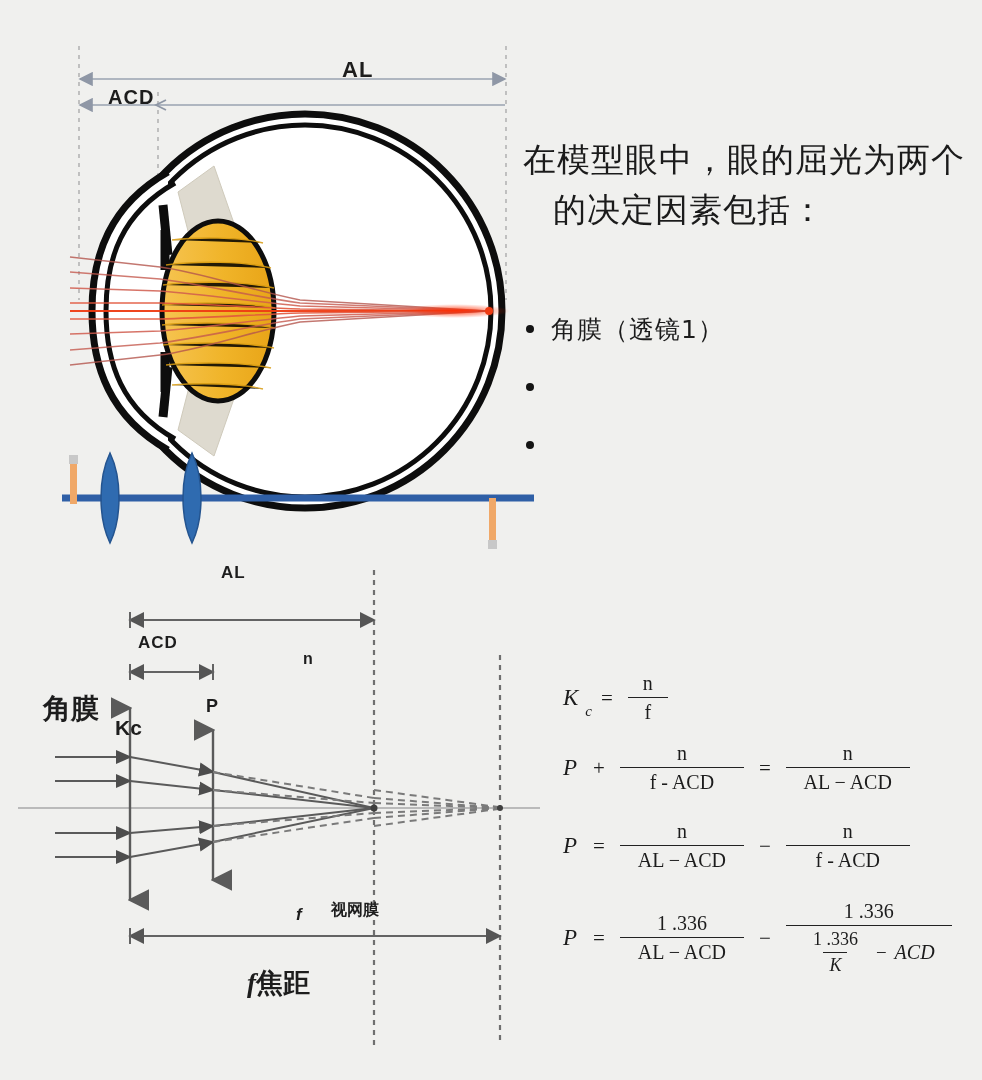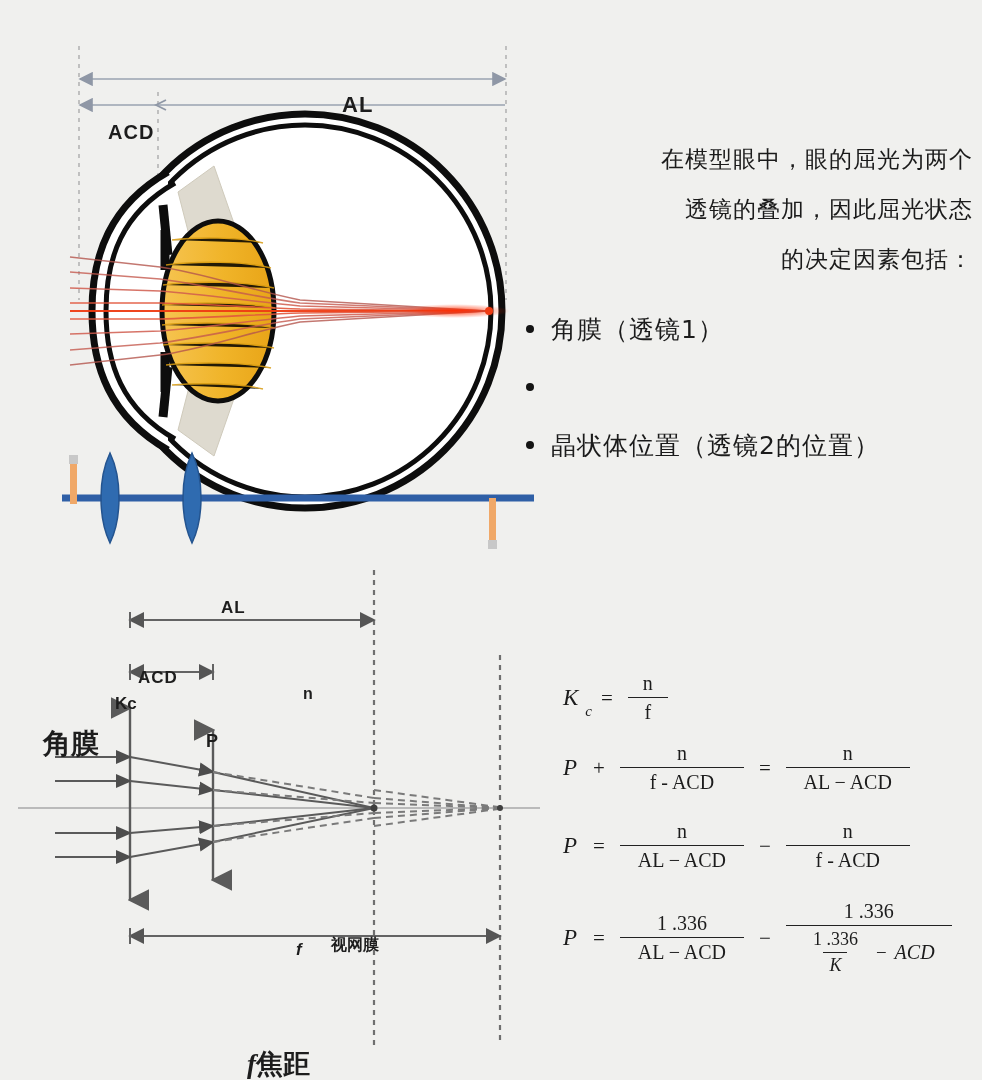--- a/index.html
+++ b/index.html
@@ -13,25 +13,25 @@
   }
   #root{position:absolute;inset:0;}
   .svg-layer{position:absolute;left:0;top:0;width:982px;height:1080px;}
 
   
   .note-block{
     position:absolute;left:523px;top:135px;width:450px;
   }
   .note-line{
     font-family:Liberation Serif, serif;
-    font-size:23px;
+    font-size:33px;
     line-height:50px;
     color:#1b1b1b;
     letter-spacing:1px;
-    text-align:right;
+    text-align:left;
     white-space:nowrap;
   }
   .note-line.indent{padding-left:30px;}
 
   .bullet-list{position:absolute;left:523px;top:300px;width:455px;}
   .bullet-row{
     position:relative;
     height:58px;
     display:flex;align-items:center;
   }
@@ -50,41 +50,40 @@
     text-align:right;
   }
 
   
   .lbl{
     position:absolute;
     font-family:"Liberation Sans", sans-serif;
     font-weight:bold;
     color:#1d1d1d;
     white-space:nowrap;
-    margin-top:35px;
   }
   .lbl-al-top{left:342px;top:57px;font-size:22px;letter-spacing:1px;}
   .lbl-acd-top{left:108px;top:86px;font-size:20px;letter-spacing:1px;}
 
   .lbl-al2{left:221px;top:563px;font-size:17px;letter-spacing:1px;}
   .lbl-acd2{left:138px;top:633px;font-size:17px;letter-spacing:1px;}
   .lbl-n2{left:303px;top:650px;font-size:16px;}
-  .lbl-kc{left:115px;top:659px;font-size:17px;}
+  .lbl-kc{left:115px;top:716px;font-size:21px;}
   .lbl-p{left:206px;top:696px;font-size:18px;}
   .lbl-cornea{
     left:43px;top:690px;font-size:28px;
     font-family:"DejaVu Sans", sans-serif;font-weight:bold;
   }
   .lbl-f{left:296px;top:905px;font-size:17px;font-style:italic;}
   .lbl-retina{
     left:331px;top:900px;font-size:16px;
     font-family:"DejaVu Sans", sans-serif;font-weight:bold;
   }
   .lbl-focal{
-    left:247px;top:1011px;font-size:27px;
+    left:247px;top:965px;font-size:27px;
     font-family:"DejaVu Sans", sans-serif;font-weight:bold;
   }
   .lbl-focal .it{font-family:"Liberation Serif", serif;font-style:italic;}
 
   
   .formulas{position:absolute;left:556px;top:672px;width:420px;}
   .formula{
     display:flex;align-items:center;
     font-family:"Liberation Serif", serif;
     color:#1c1c1c;
@@ -281,35 +280,33 @@
     <line x1="130" y1="936" x2="500" y2="936" stroke="#636363" stroke-width="1.8" marker-start="url(#arrStartDark)" marker-end="url(#arrEndDark)"></line>
     <line x1="130" y1="928" x2="130" y2="944" stroke="#636363" stroke-width="2"></line>
   </g>
 </svg>
 
 <div class="lbl lbl-al-top">AL</div>
 <div class="lbl lbl-acd-top">ACD</div>
 
 <div class="note-block">
   <div class="note-line">在模型眼中，眼的屈光为两个</div>
-  <div class="note-line indent">透镜的叠加，因此屈光状态</div>
   <div class="note-line indent">的决定因素包括：</div>
 </div>
 
 <div class="bullet-list">
   <div class="bullet-row">
     <span class="bullet-dot"></span>
     <span class="bullet-text">角膜（透镜1）</span>
   </div>
   <div class="bullet-row">
     <span class="bullet-dot"></span>
   </div>
   <div class="bullet-row">
     <span class="bullet-dot"></span>
-    <span class="bullet-text">晶状体位置（透镜2的位置）</span>
   </div>
 </div>
 
 <div class="lbl lbl-al2">AL</div>
 <div class="lbl lbl-acd2">ACD</div>
 <div class="lbl lbl-n2">n</div>
 <div class="lbl lbl-kc">Kc</div>
 <div class="lbl lbl-p">P</div>
 <div class="lbl lbl-cornea">角膜</div>
 <div class="lbl lbl-f">f</div>

